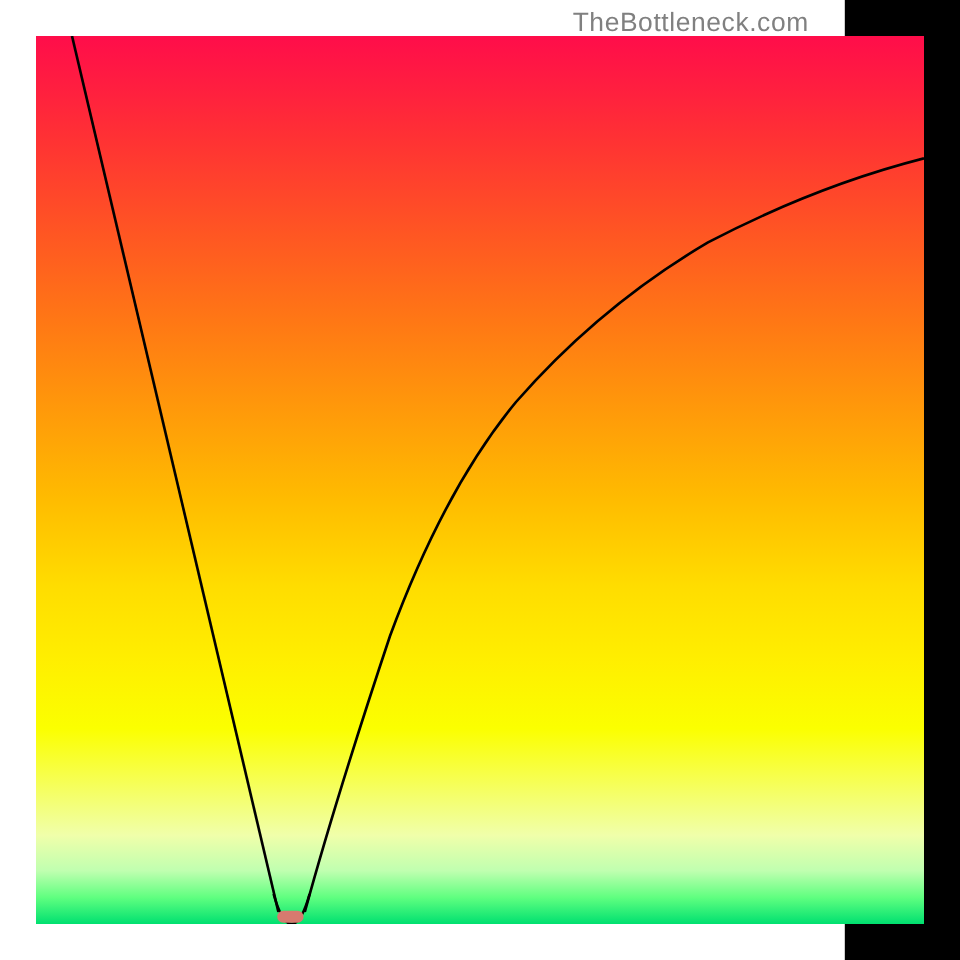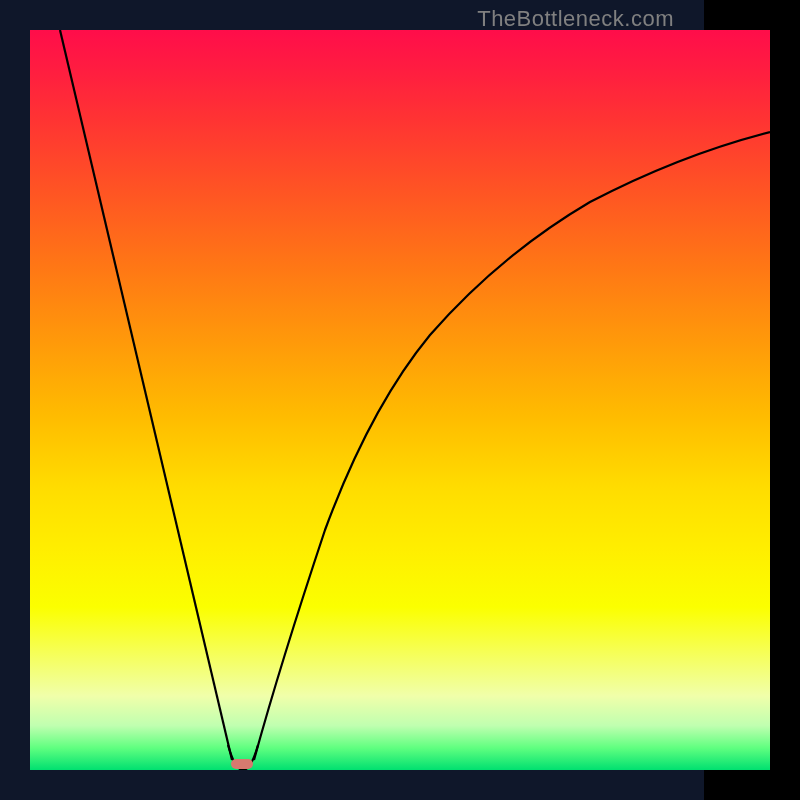--- a/index.html
+++ b/index.html
@@ -7,21 +7,21 @@
     width: 800px;
     height: 800px;
     background: #000;
     position: relative;
     overflow: hidden;
     font-family: Arial, sans-serif;
   }
   .outer-frame {
     width: 704px;
     height: 800px;
-    background: #0f172a;
+    background: #ffffff;
     position: relative;
   }
   .plot-area {
     position: absolute;
     left: 30px;
     top: 30px;
     width: 740px;
     height: 740px;
     background: linear-gradient(to bottom,
       #ff0d4a 0%,

